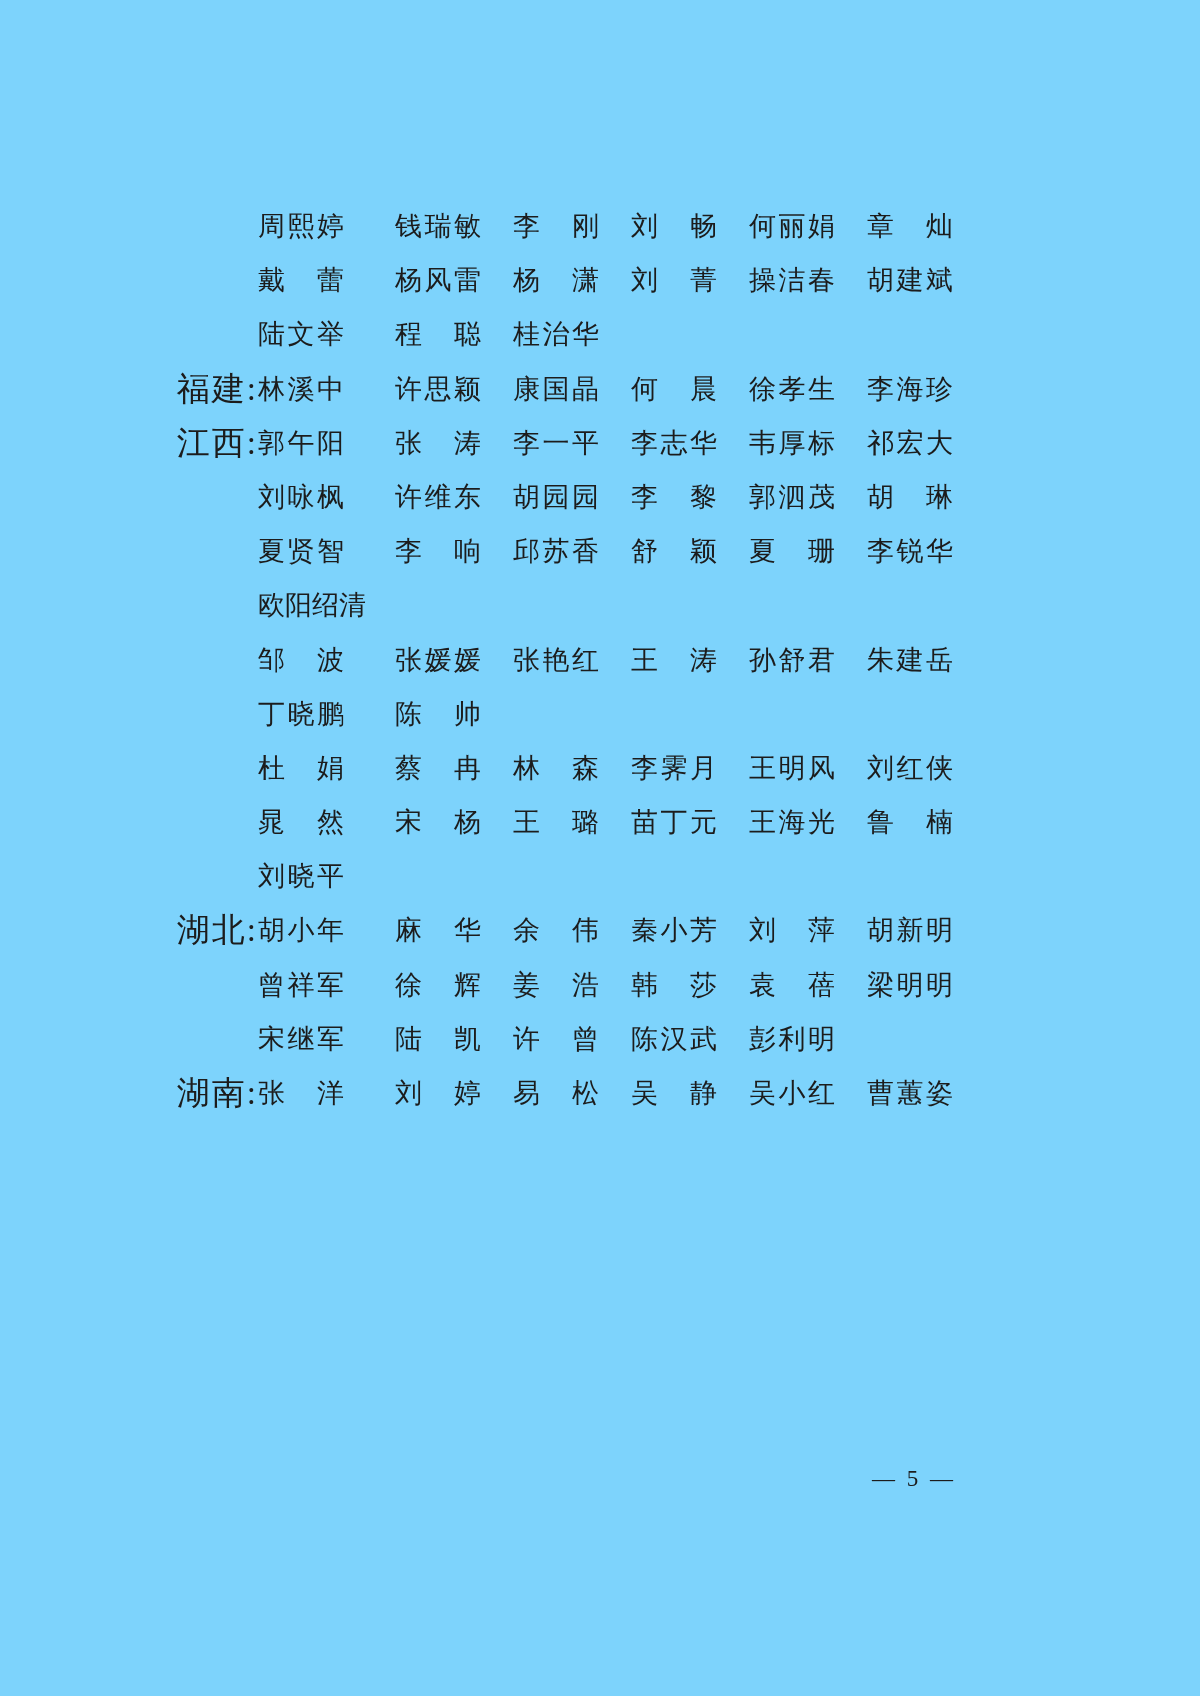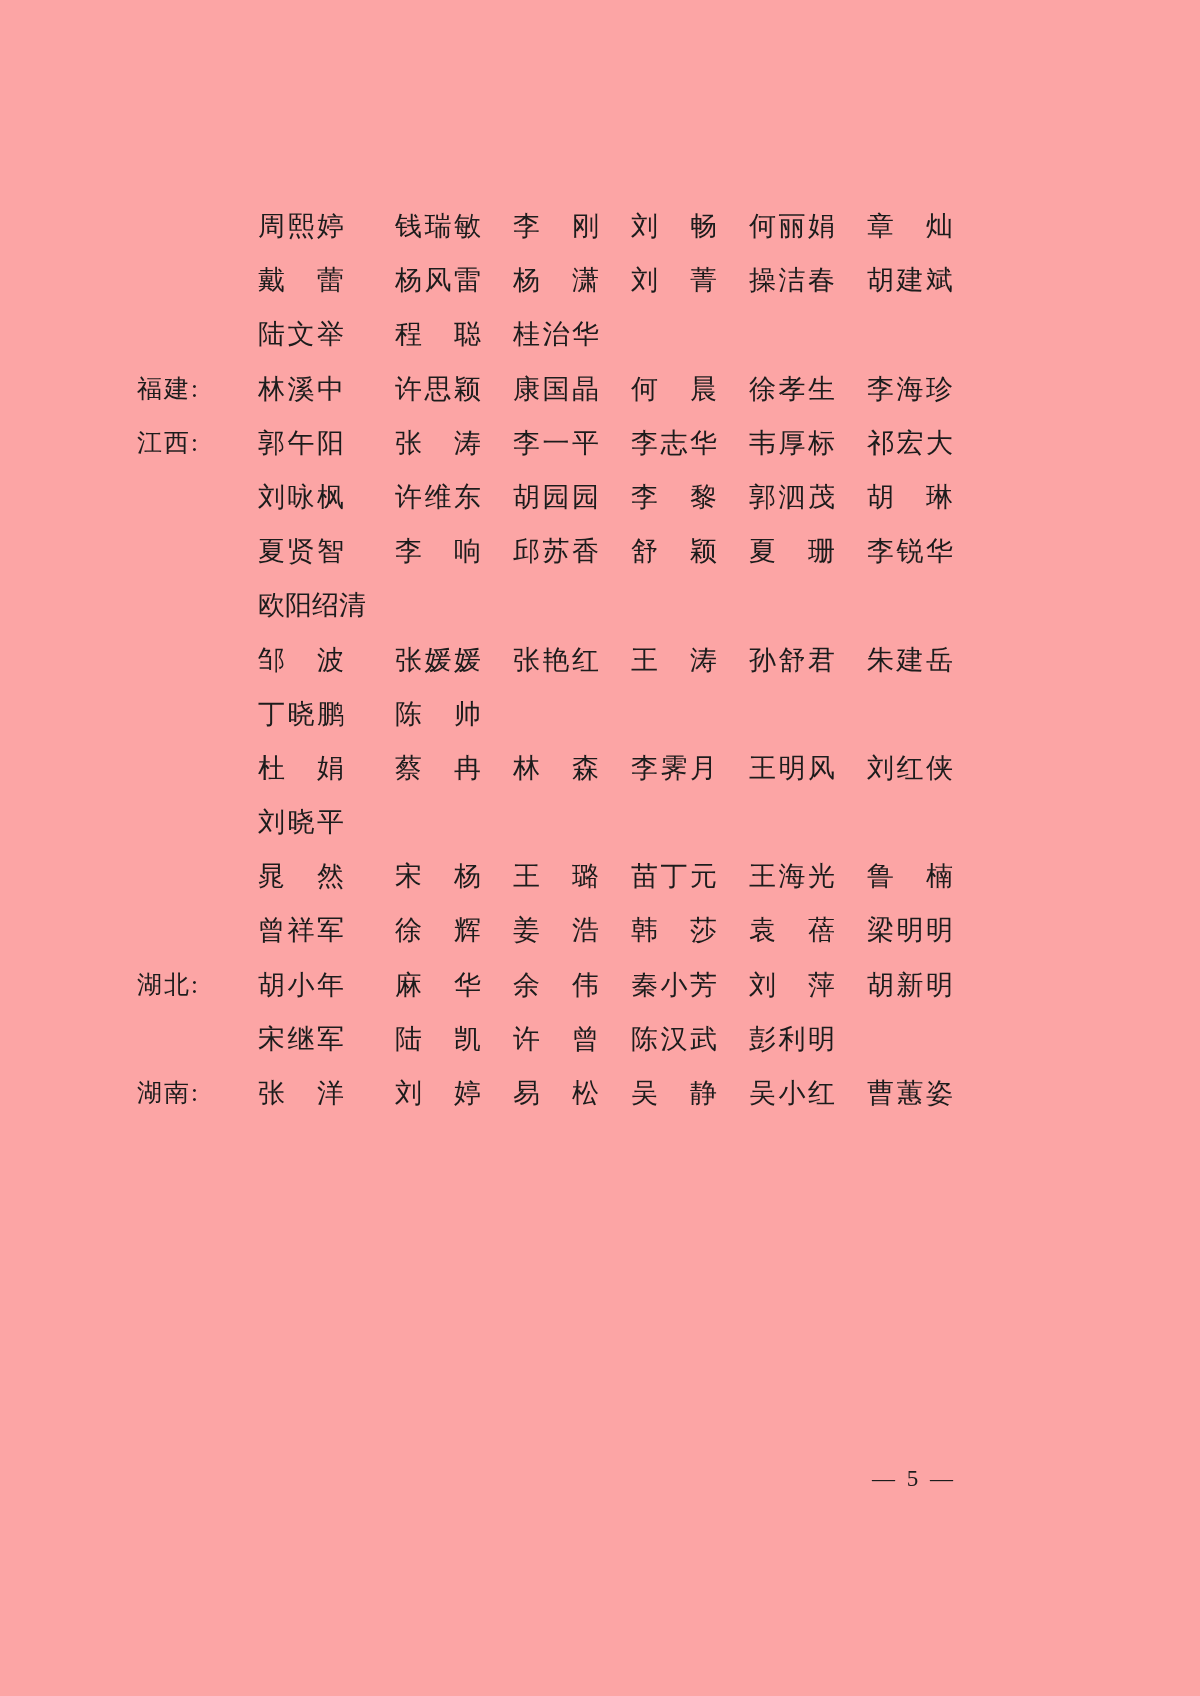--- a/index.html
+++ b/index.html
@@ -4,42 +4,42 @@
 <style>
   html, body {
     margin: 0;
     padding: 0;
     background: #ffffff;
   }
   .page {
     position: relative;
     width: 1200px;
     height: 1696px;
-    background: #fca5a5;
+    background: #7dd3fc;
     overflow: hidden;
     font-family: "Liberation Serif", "DejaVu Serif", serif;
     color: #1c1c1c;
   }
   .name-list {
     position: absolute;
     left: 137px;
     top: 199px;
     width: 1000px;
   }
   .name-row {
     display: flex;
     height: 54.2px;
     align-items: stretch;
   }
   .label-cell {
     width: 121px;
     flex: 0 0 121px;
-    font-size: 25px;
+    font-size: 33px;
     line-height: 54.2px;
-    text-align: left;
+    text-align: right;
     white-space: nowrap;
     letter-spacing: 2px;
   }
   .name-cell {
     width: 86px;
     flex: 0 0 86px;
     margin-right: 32px;
     font-size: 27px;
     line-height: 54.2px;
     text-align: justify;
@@ -152,51 +152,51 @@
         <div class="label-cell"></div>
         <div class="name-cell first">杜娟</div>
         <div class="name-cell">蔡冉</div>
         <div class="name-cell">林森</div>
         <div class="name-cell">李霁月</div>
         <div class="name-cell">王明风</div>
         <div class="name-cell">刘红侠</div>
       </div>
       <div class="name-row">
         <div class="label-cell"></div>
-        <div class="name-cell first">刘晓平</div>
-      </div>
-      <div class="name-row">
-        <div class="label-cell"></div>
         <div class="name-cell first">晁然</div>
         <div class="name-cell">宋杨</div>
         <div class="name-cell">王璐</div>
         <div class="name-cell">苗丁元</div>
         <div class="name-cell">王海光</div>
         <div class="name-cell">鲁楠</div>
       </div>
       <div class="name-row">
         <div class="label-cell"></div>
-        <div class="name-cell first">曾祥军</div>
-        <div class="name-cell">徐辉</div>
-        <div class="name-cell">姜浩</div>
-        <div class="name-cell">韩莎</div>
-        <div class="name-cell">袁蓓</div>
-        <div class="name-cell">梁明明</div>
+        <div class="name-cell first">刘晓平</div>
       </div>
       <div class="name-row">
         <div class="label-cell">湖北:</div>
         <div class="name-cell first">胡小年</div>
         <div class="name-cell">麻华</div>
         <div class="name-cell">余伟</div>
         <div class="name-cell">秦小芳</div>
         <div class="name-cell">刘萍</div>
         <div class="name-cell">胡新明</div>
       </div>
       <div class="name-row">
         <div class="label-cell"></div>
+        <div class="name-cell first">曾祥军</div>
+        <div class="name-cell">徐辉</div>
+        <div class="name-cell">姜浩</div>
+        <div class="name-cell">韩莎</div>
+        <div class="name-cell">袁蓓</div>
+        <div class="name-cell">梁明明</div>
+      </div>
+      <div class="name-row">
+        <div class="label-cell"></div>
         <div class="name-cell first">宋继军</div>
         <div class="name-cell">陆凯</div>
         <div class="name-cell">许曾</div>
         <div class="name-cell">陈汉武</div>
         <div class="name-cell">彭利明</div>
       </div>
       <div class="name-row">
         <div class="label-cell">湖南:</div>
         <div class="name-cell first">张洋</div>
         <div class="name-cell">刘婷</div>

